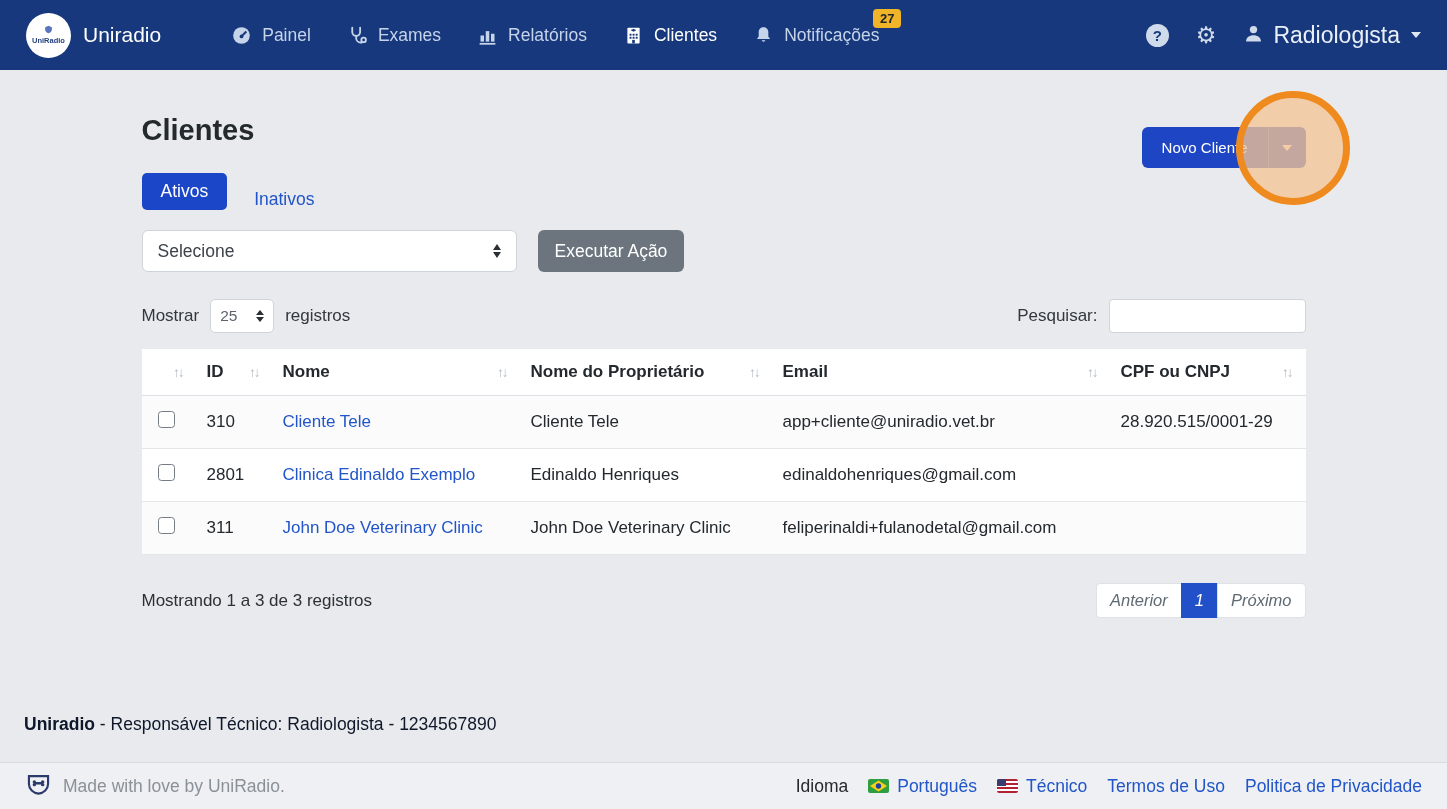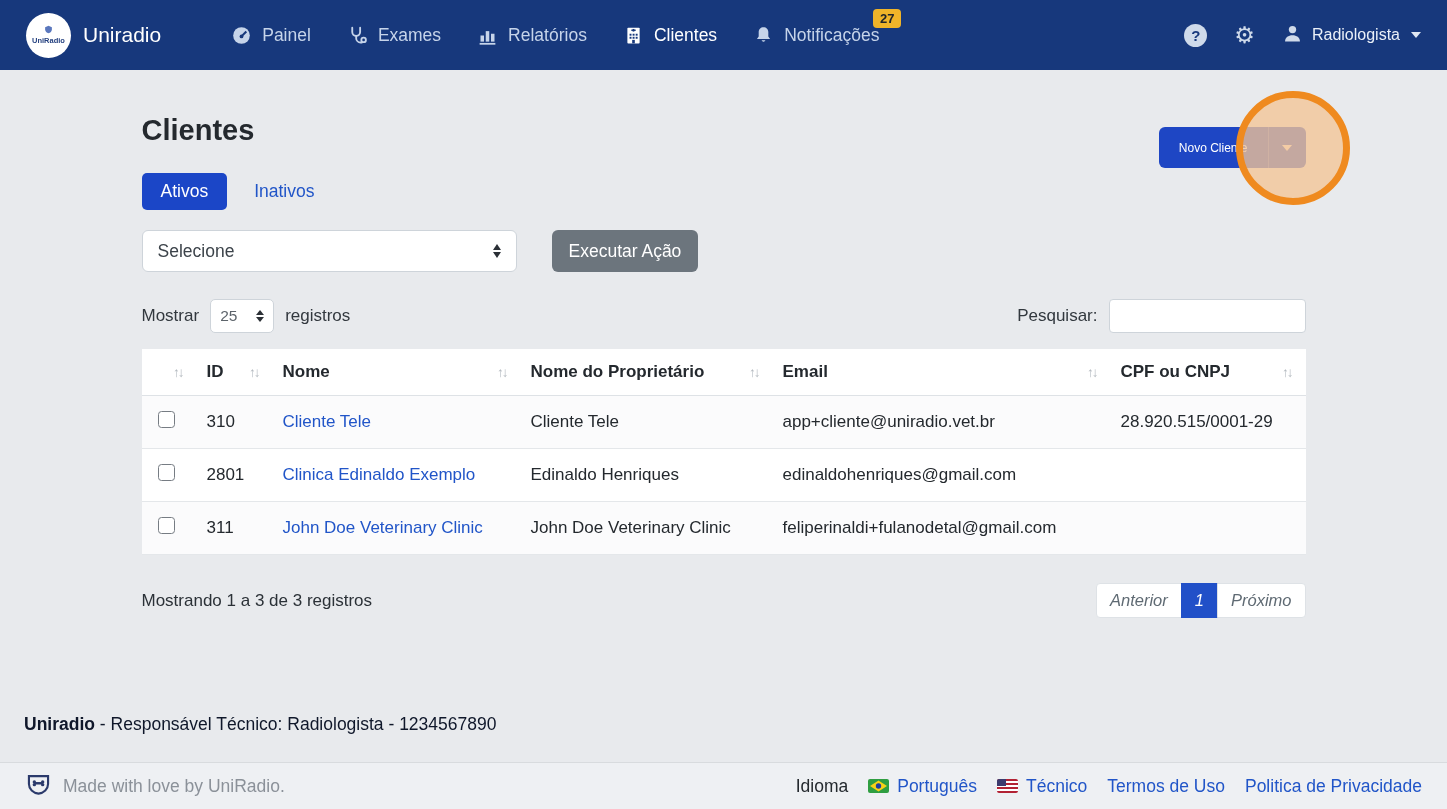--- a/index.html
+++ b/index.html
@@ -15,38 +15,38 @@
   .brand-name { font-size:21px; color:#ffffff; }
   .nav-menu { display:flex; gap:36px; list-style:none; flex:1; align-items:center; }
   .nav-item { display:flex; align-items:center; gap:10px; font-size:17.5px; color:#c6d4ea; text-decoration:none; position:relative; cursor:pointer; }
   .nav-item.active { color:#ffffff; }
   .nav-ic { display:flex; align-items:center; }
   .badge { position:absolute; top:-16px; right:-22px; background:#f0b429; color:#212529; font-size:13px; font-weight:bold; padding:2px 7px; border-radius:4px; }
   .nav-right { display:flex; align-items:center; gap:27px; }
   .help-circle { width:23px; height:23px; border-radius:50%; background:#cfdaea; color:#17387c; font-weight:bold; font-size:15px; display:flex; align-items:center; justify-content:center; cursor:pointer; }
   .gear { font-size:23px; color:#cfdaea; cursor:pointer; line-height:1; }
   .user-menu { display:flex; align-items:center; gap:9px; cursor:pointer; }
-  .user-name { color:#eaf0f8; font-size:16px; }
+  .user-name { color:#eaf0f8; font-size:23px; }
   .caret-down { width:0; height:0; border-left:5px solid transparent; border-right:5px solid transparent; border-top:6px solid #dfe7f2; margin-left:2px; }
 
   
   .container { width:1164px; margin:0 auto; position:relative; padding-top:40px; }
   .page-title { font-size:29px; font-weight:700; color:#24292e; line-height:40px; }
 
   .btn-group { position:absolute; top:57px; right:0; display:flex; height:41px; }
-  .btn-primary-main { background:#1e46c4; color:#fff; font-size:12px; border:none; padding:0 20px; border-radius:6px 0 0 6px; display:flex; align-items:center; cursor:pointer; }
+  .btn-primary-main { background:#1e46c4; color:#fff; font-size:15px; border:none; padding:0 20px; border-radius:6px 0 0 6px; display:flex; align-items:center; cursor:pointer; }
   .btn-primary-toggle { background:#1e46c4; width:38px; border:none; border-left:1px solid rgba(255,255,255,0.22); border-radius:0 6px 6px 0; display:flex; align-items:center; justify-content:center; cursor:pointer; }
   .toggle-caret { width:0; height:0; border-left:5px solid transparent; border-right:5px solid transparent; border-top:6px solid #f6e9d8; }
   .click-circle { position:absolute; top:21px; left:1094px; width:114px; height:114px; border-radius:50%; border:7px solid #ef8a1f; background:rgba(244,196,150,0.78); pointer-events:none; z-index:5; }
 
-  .tabs { margin-top:23px; display:flex; align-items:center; }
+  .tabs { margin-top:23px; display:flex; align-items:flex-end; }
   .tab-active { background:#1b46c7; color:#fff; font-size:17.5px; padding:8px 19px; border-radius:5px; border:none; cursor:pointer; }
   .tab-link { color:#2155c8; font-size:17.5px; margin-left:27px; text-decoration:none; cursor:pointer; }
 
-  .action-row { margin-top:20px; display:flex; align-items:center; gap:35px; }
+  .action-row { margin-top:20px; display:flex; align-items:center; gap:21px; }
   .select-lg { width:375px; height:42px; background:#fff; border:1px solid #ced4da; border-radius:6px; display:flex; align-items:center; justify-content:space-between; padding:0 15px; font-size:17.5px; color:#3c434a; cursor:pointer; }
   .updown { display:flex; flex-direction:column; gap:2px; }
   .tri-up { width:0; height:0; border-left:4.5px solid transparent; border-right:4.5px solid transparent; border-bottom:6px solid #2b3036; }
   .tri-dn { width:0; height:0; border-left:4.5px solid transparent; border-right:4.5px solid transparent; border-top:6px solid #2b3036; }
   .btn-secondary { height:42px; background:#6c757d; color:#fff; font-size:17.5px; border:none; border-radius:6px; padding:0 17px; cursor:pointer; }
 
   .list-controls { margin-top:27px; display:flex; justify-content:space-between; align-items:center; font-size:17px; color:#32383e; }
   .lc-left { display:flex; align-items:center; gap:11px;justify-content:flex-end; }
   .select-sm { width:64px; height:34px; background:#fff; border:1px solid #ced4da; border-radius:5px; display:flex; align-items:center; justify-content:space-between; padding:0 9px; font-size:15.5px; color:#5d646b; cursor:pointer; }
   .select-sm .tri-up { border-bottom-width:5px; border-left-width:4px; border-right-width:4px; }

